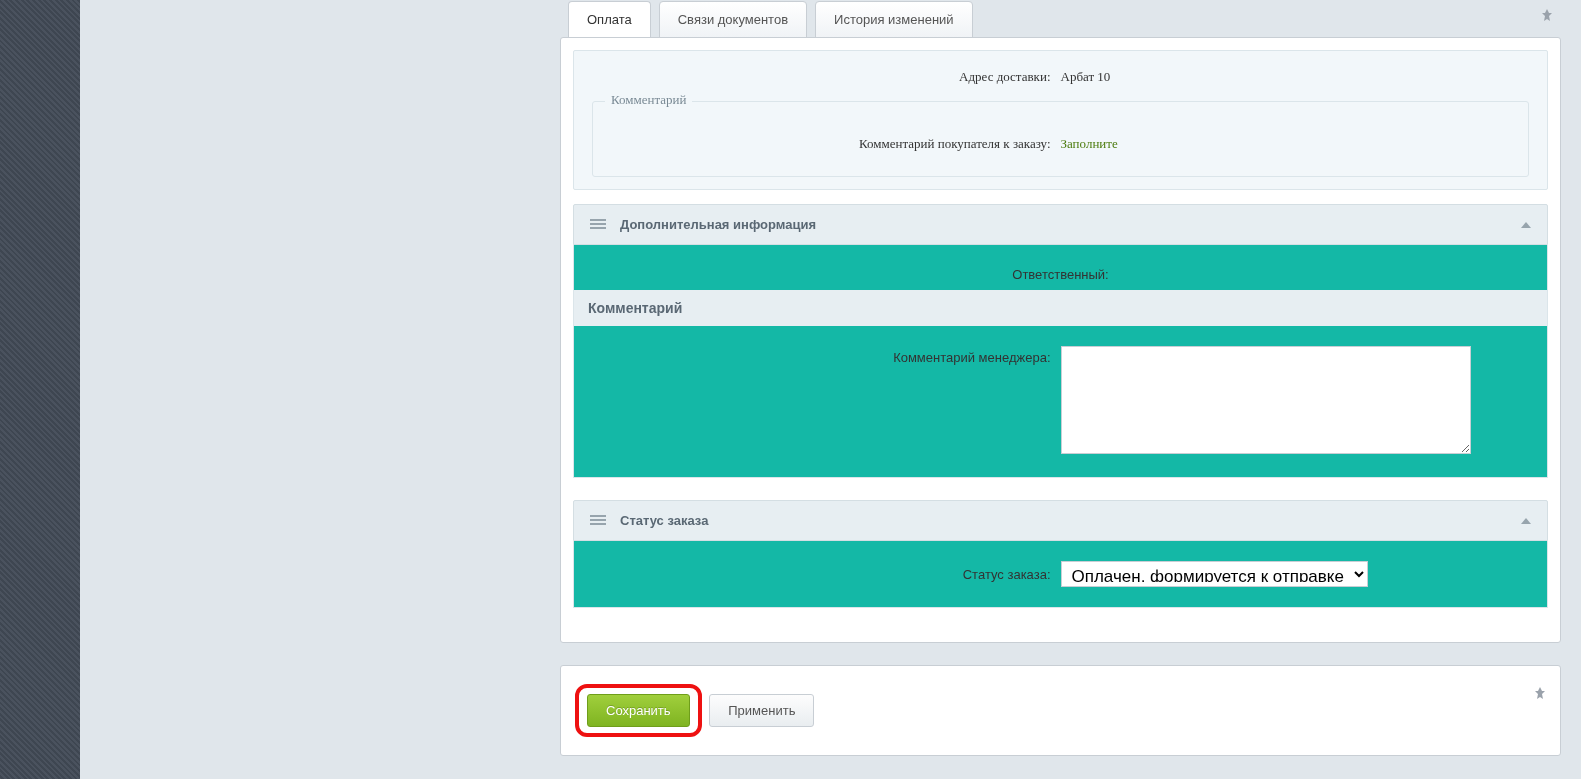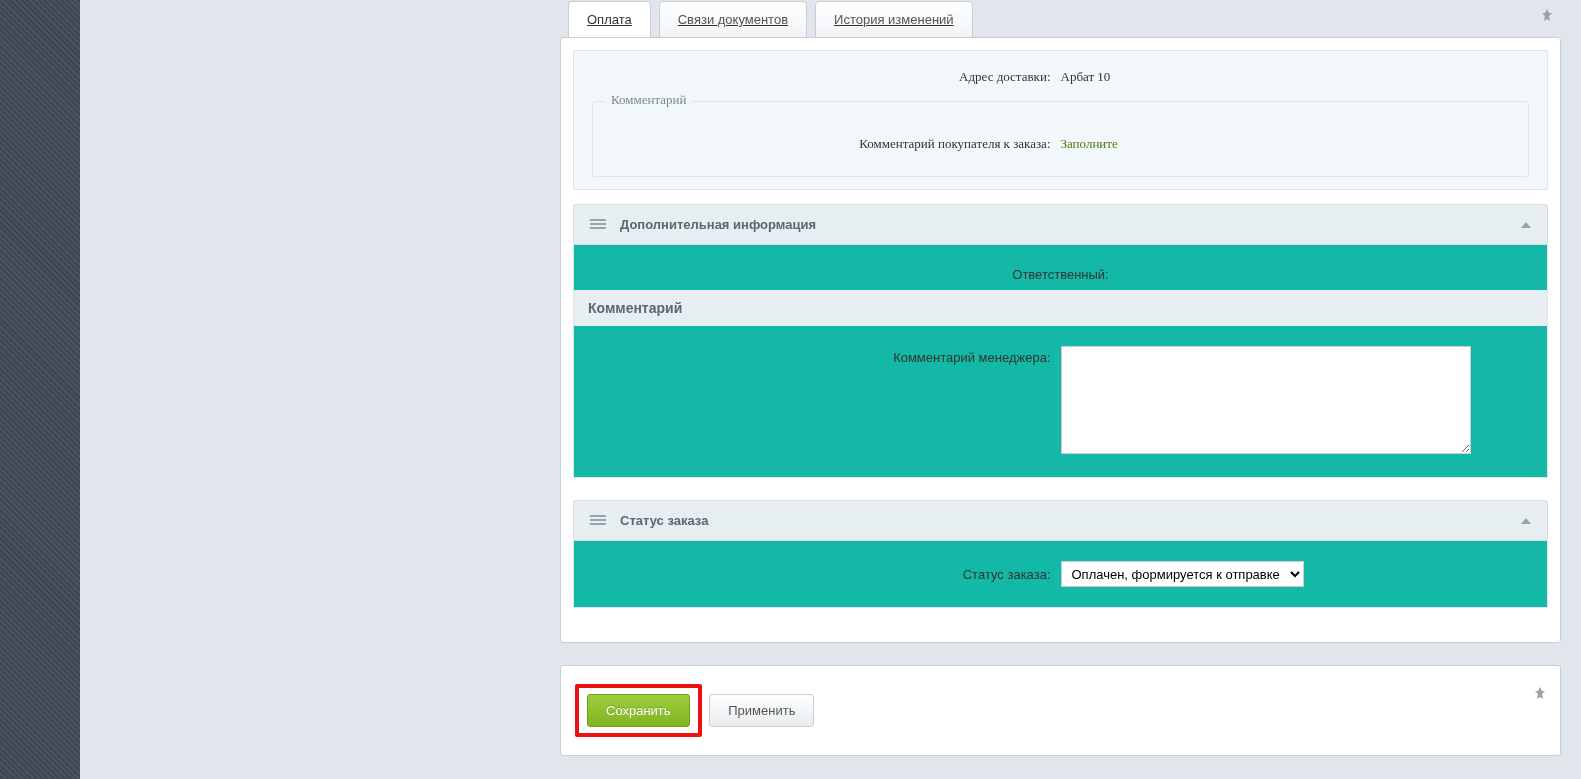--- a/index.html
+++ b/index.html
@@ -1,21 +1,21 @@
 <!DOCTYPE html>
 <html><head>
 <meta charset="utf-8">
 <style>
 * { box-sizing: border-box; margin: 0; padding: 0; }
 body { font-family: Arial, Helvetica, sans-serif; font-size: 13px; color: #333; background: #e0e6eb; }
 .page-wrap { display: flex; min-height: 779px; }
 .left-band { width: 80px; background: repeating-linear-gradient(45deg,#3e4651,#3e4651 2px,#4a525e 2px,#4a525e 4px); }
 .content-area { flex: 1; background: #e0e6eb; padding: 0; position: relative; }
 .main-col { margin-left: 480px; margin-right: 20px; }
-.tabs-row { display: flex; align-items: center; gap: 8px; padding: 0 8px; margin-bottom: 0; text-decoration: underline; }
+.tabs-row { display: flex; align-items: center; gap: 8px; padding: 0 8px; margin-bottom: 0; }
 .tab { padding: 10px 18px; font-size: 13px; color: #555; border: 1px solid #c8ced4; background: linear-gradient(#fff,#f0f3f6); border-radius: 4px 4px 0 0; cursor: pointer; position: relative; top:1px; }
 .tab.active { background: #fff; border-bottom: 1px solid #fff; color: #333; }
 .panel { background: #fff; border: 1px solid #c8ced4; border-radius: 3px; padding: 12px; position: relative; }
 .pin-icon { position: absolute; right: 12px; top: 10px; width: 16px; height: 16px; color: #9aa2ab; }
 .pin-icon svg { width: 16px; height: 16px; }
 .section-box { background: #f2f7fa; border: 1px solid #dbe5ea; padding: 12px 18px; margin-bottom: 14px; border-radius: 2px; font-family: Liberation Serif, serif; }
 .field-row { display: flex; align-items: center; padding: 6px 0; }
 .field-label { flex: 0 0 50%; text-align: right; padding-right: 10px; color: #333; font-size: 13px; }
 .field-value { flex: 1; color: #333; font-size: 13px; }
 .field-value.placeholder { color: #4d7c0f; }
@@ -23,26 +23,26 @@
 .inset-legend { position: absolute; top: -10px; left: 12px; background: #f2f7fa; padding: 0 6px; color: #7a8a95; font-size: 13px; }
 .section-header { display: flex; align-items: center; background: #e7eef2; padding: 12px 16px; border: 1px solid #d4dee3; border-radius: 2px 2px 0 0; }
 .section-header .drag-icon { width: 16px; height: 12px; margin-right: 14px; color: #97a4ad; display: flex; flex-direction: column; gap: 2px; }
 .drag-icon span { display:block; height:2px; background:#97a4ad; }
 .section-header h3 { font-size: 13px; font-weight: bold; color: #5a6874; flex:1; }
 .section-header .collapse-icon { width: 0; height: 0; border-left: 5px solid transparent; border-right:5px solid transparent; border-bottom:6px solid #97a4ad; }
 .section-body { background: #14b8a6; border: 1px solid #dbe5ea; border-top: none; padding: 14px; margin-bottom: 22px; }
 .cell-label-row { text-align: center; padding: 8px 0; color: #333; }
 .comment-subhead { background: #e7eef2; padding: 10px 14px; font-weight: bold; color: #5a6874; font-size: 14px; margin: 0 -14px 14px -14px; }
 textarea { width: 410px; height: 108px; border: 1px solid #c8ced4; resize: both; font-family: inherit; font-size: 13px; padding: 4px; }
-select { border: 1px solid #c8ced4; padding: 4px 6px; font-size: 13px; background: #fff; min-width: 230px; height: 26px; }
+select { border: 1px solid #c8ced4; padding: 4px 6px; font-size: 17px; background: #fff; min-width: 230px; height: 26px; }
 .actions-panel { background: #fff; border: 1px solid #c8ced4; padding: 18px 14px; border-radius: 3px; margin-top: 22px; position: relative; }
 .btn { display:inline-block; padding: 8px 18px; border-radius: 3px; font-size: 13px; cursor: pointer; border: 1px solid transparent; }
 .btn-primary { background: linear-gradient(#a0cf3c,#7fb421); color: #fff; border:1px solid #6f9e1a; text-shadow: 0 -1px 0 rgba(0,0,0,0.2); }
 .btn-default { background: linear-gradient(#fdfdfd,#e9edf0); color: #555; border: 1px solid #c8ced4; }
-.highlight-box { display: inline-block; border: 4px solid #e11; padding: 6px 8px; border-radius: 2px; }
+.highlight-box { display: inline-block; border: 4px solid #e11; padding: 6px 8px; border-radius: 12px; }
 .footer { margin-left: 480px; margin-right: 20px; padding: 22px 10px; display: flex; align-items: center; color: #7a8288; font-size: 13px; }
 </style>
 </head>
 <body>
 
 <div class="page-wrap">
   <div class="left-band"></div>
   <div class="content-area">
     <div class="main-col">
 
@@ -60,21 +60,21 @@
       <div class="panel">
 
         <div class="section-box">
           <div class="field-row">
             <div class="field-label">Адрес доставки:</div>
             <div class="field-value">Арбат 10</div>
           </div>
           <div class="inset-group">
             <div class="inset-legend">Комментарий</div>
             <div class="field-row">
-              <div class="field-label">Комментарий покупателя к заказа:</div>
+              <div class="field-label">Комментарий покупателя к заказу:</div>
               <div class="field-value placeholder">Заполните</div>
             </div>
           </div>
         </div>
 
         <div>
           <div class="section-header">
             <div class="drag-icon">
                 <span></span>
                 <span></span>

